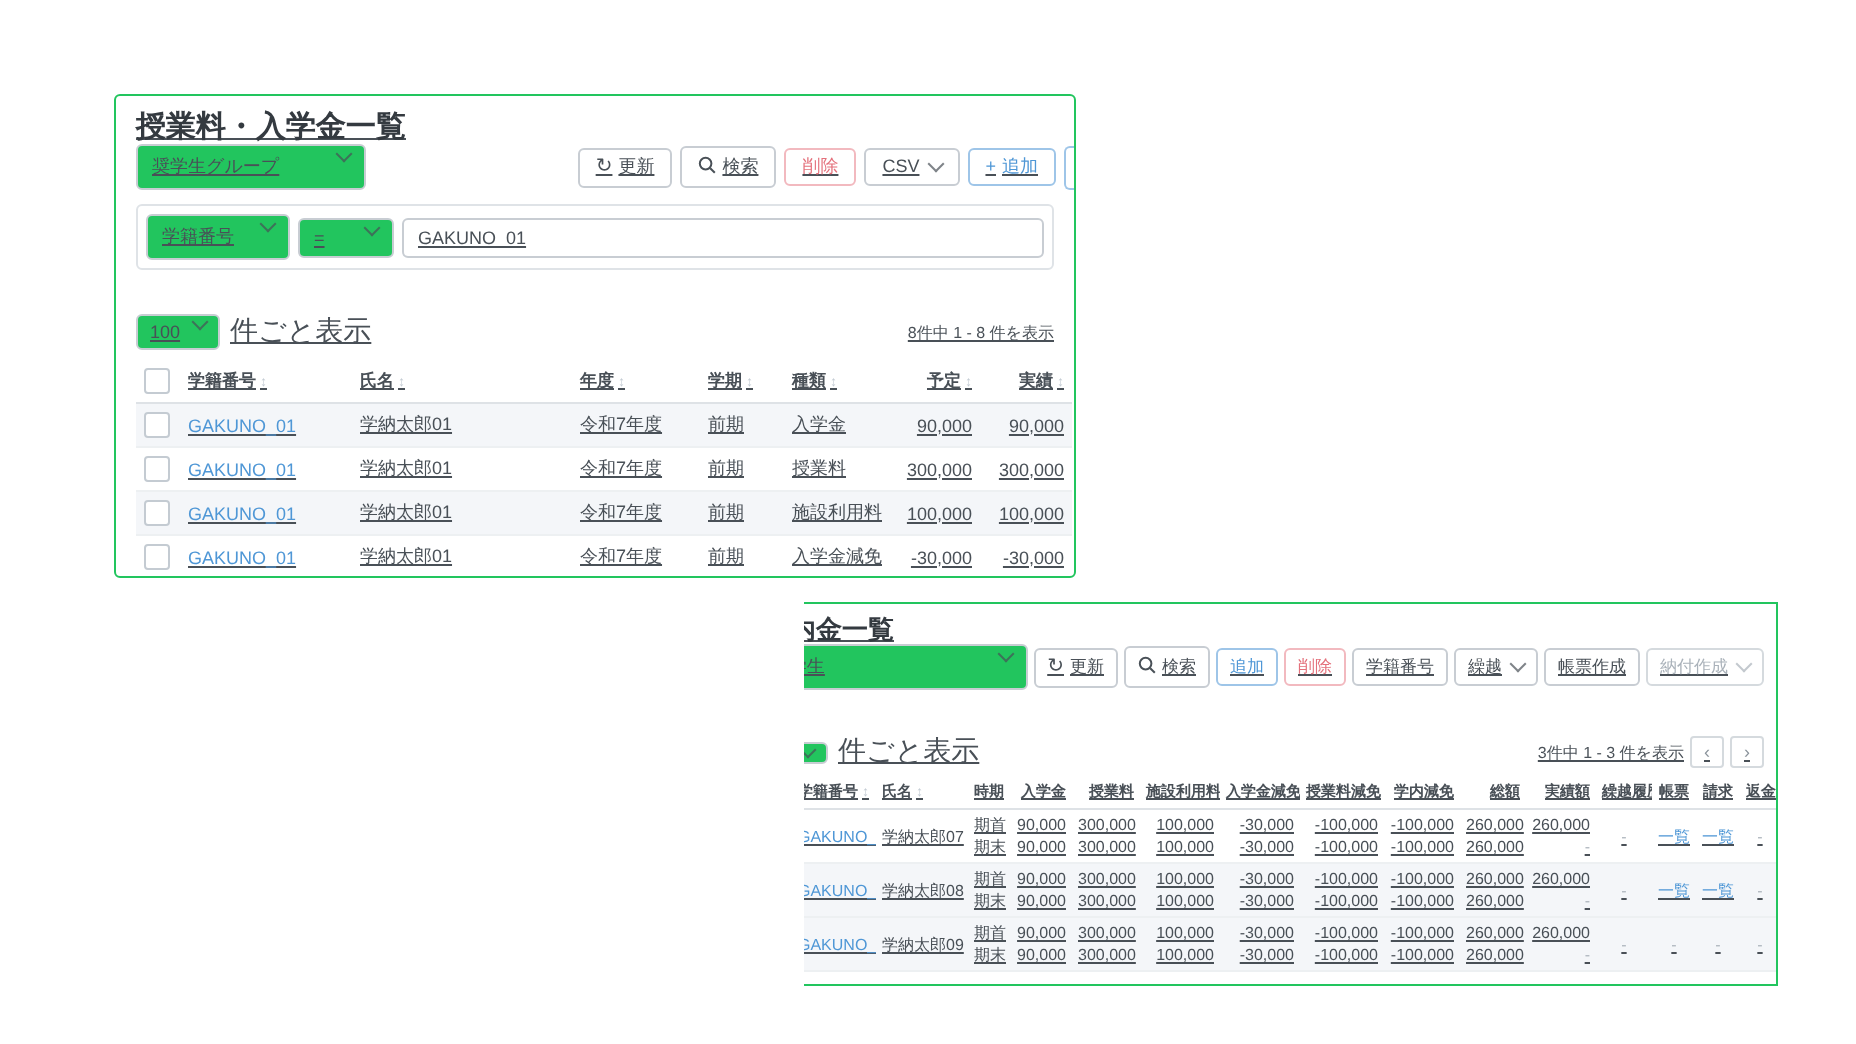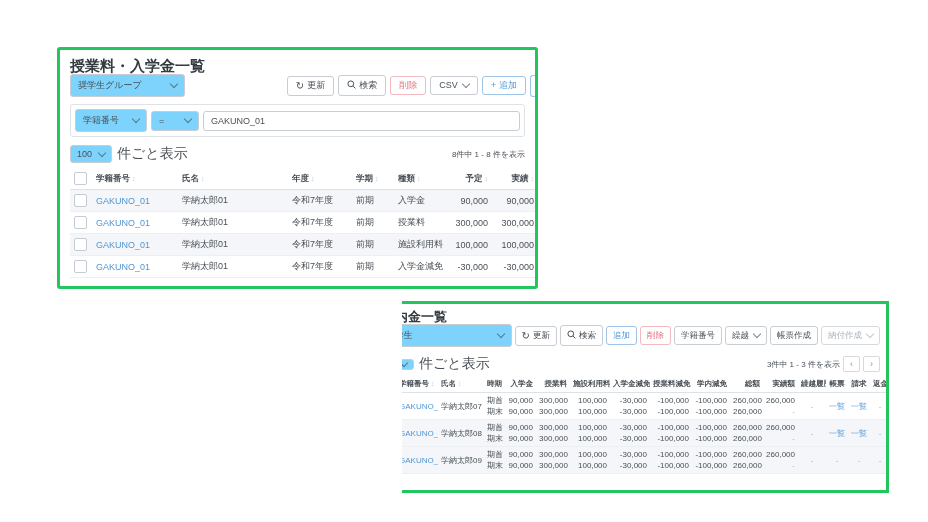--- a/index.html
+++ b/index.html
@@ -1,48 +1,48 @@
 <!DOCTYPE html>
 <html><head>
 <meta charset="utf-8">
 <style>
   html,body{margin:0;padding:0;background:#fff;}
   body{width:928px;height:522px;position:relative;overflow:hidden;
        font-family:"Liberation Sans","DejaVu Sans",sans-serif;color:#495057;}
-  .panel{position:absolute;background:#fff;border:3px solid #22c55e;border-radius:3px;
-         overflow:hidden;box-sizing:border-box;}
+  .panel{position:absolute;background:#fff;border:1px solid #22c55e;border-radius:3px;
+         overflow:hidden;box-sizing:border-box;text-decoration:underline;}
   .p1{left:57px;top:47px;width:481px;height:242px;padding:7px 10px 0;}
   .p2{left:402px;top:301px;width:487px;height:192px;border-left:none;border-radius:0;
       padding:5px 6px 0 0;}
   .title{font-size:15px;font-weight:700;color:#343a40;line-height:17px;white-space:nowrap;}
   .p2 .title{font-size:13px;margin-left:-7px;line-height:15px;}
   .subtitle{font-size:8px;color:#8d959d;margin:2px 0 7px;white-space:nowrap;}
   .p2 .subtitle{margin-left:-2px;margin-bottom:5px;}
   .toolbar{display:flex;align-items:center;}
   .btn{display:inline-flex;align-items:center;gap:3px;border:1px solid #c8cdd3;background:#fff;
        color:#495057;border-radius:3px;padding:4px 8px;font-size:9px;line-height:1;
        margin-left:4px;cursor:pointer;white-space:nowrap;flex:none;}
   .p2 .btn{font-size:8.5px;padding:4px 6px;margin-left:3px;}
   .btn.primary{color:#4f97d6;border-color:#9ec5e8;}
   .btn.danger{color:#e4717c;border-color:#f2b9bf;}
   .btn.muted{color:#aab2ba;border-color:#d5dade;}
   .btn-frag{width:5px;height:20px;border:1px solid #9ec5e8;border-right:none;
             border-radius:3px 0 0 3px;margin-left:4px;margin-right:-11px;flex:none;}
-  .sel{display:inline-flex;align-items:center;justify-content:space-between;
-       border:1px solid #c8cdd3;border-radius:3px;background:#7dd3fc;padding:4px 7px;
+  .sel{display:inline-flex;align-items:flex-start;justify-content:space-between;
+       border:1px solid #c8cdd3;border-radius:3px;background:#22c55e;padding:4px 7px;
        font-size:9px;color:#495057;box-sizing:border-box;white-space:nowrap;cursor:pointer;}
   .chev{width:5px;height:5px;border-right:1px solid currentColor;border-bottom:1px solid currentColor;
         transform:rotate(45deg);display:inline-block;margin-left:6px;margin-top:-3px;
         opacity:.7;flex:none;}
   .ricon{font-size:10px;line-height:1;}
   .filterbox{border:1px solid #dfe3e7;border-radius:3px;padding:4px;display:flex;gap:4px;
              margin-top:7px;align-items:center;}
   .input{border:1px solid #c8cdd3;border-radius:3px;padding:4px 7px;font-size:9px;flex:1;
          color:#495057;font-family:inherit;outline:none;min-width:0;background:#fff;}
-  .psrow{display:flex;align-items:center;margin-top:8px;}
+  .psrow{display:flex;align-items:center;margin-top:22px;}
   .pslabel{font-size:14px;margin-left:5px;}
   .range{margin-left:auto;font-size:8px;white-space:nowrap;}
   .pagebtn{width:15px;height:14px;border:1px solid #d5dade;border-radius:2px;display:inline-flex;
            align-items:center;justify-content:center;color:#8a939b;margin-left:3px;font-size:9px;
            cursor:pointer;flex:none;}
   table{border-collapse:collapse;table-layout:fixed;}
   .t1{width:100%;margin-top:5px;}
   th{font-size:8.5px;font-weight:700;text-align:left;padding:4px;border-bottom:1px solid #dee2e6;
      color:#495057;white-space:nowrap;overflow:hidden;}
   td{font-size:9px;padding:0 4px;border-bottom:1px solid #edf0f2;white-space:nowrap;overflow:hidden;}

